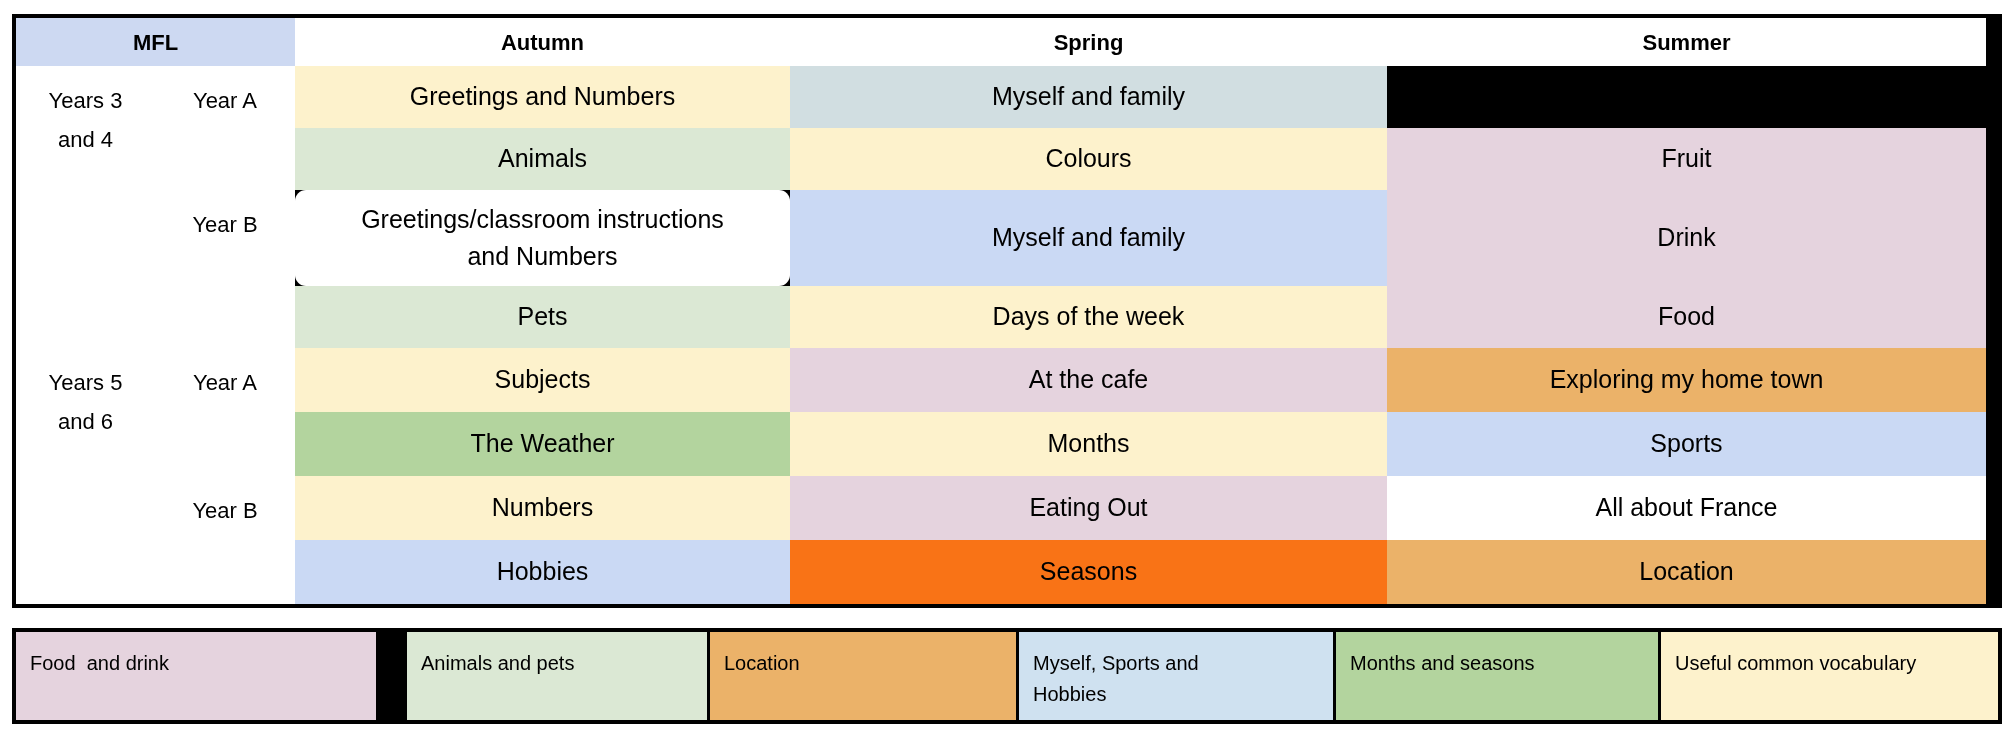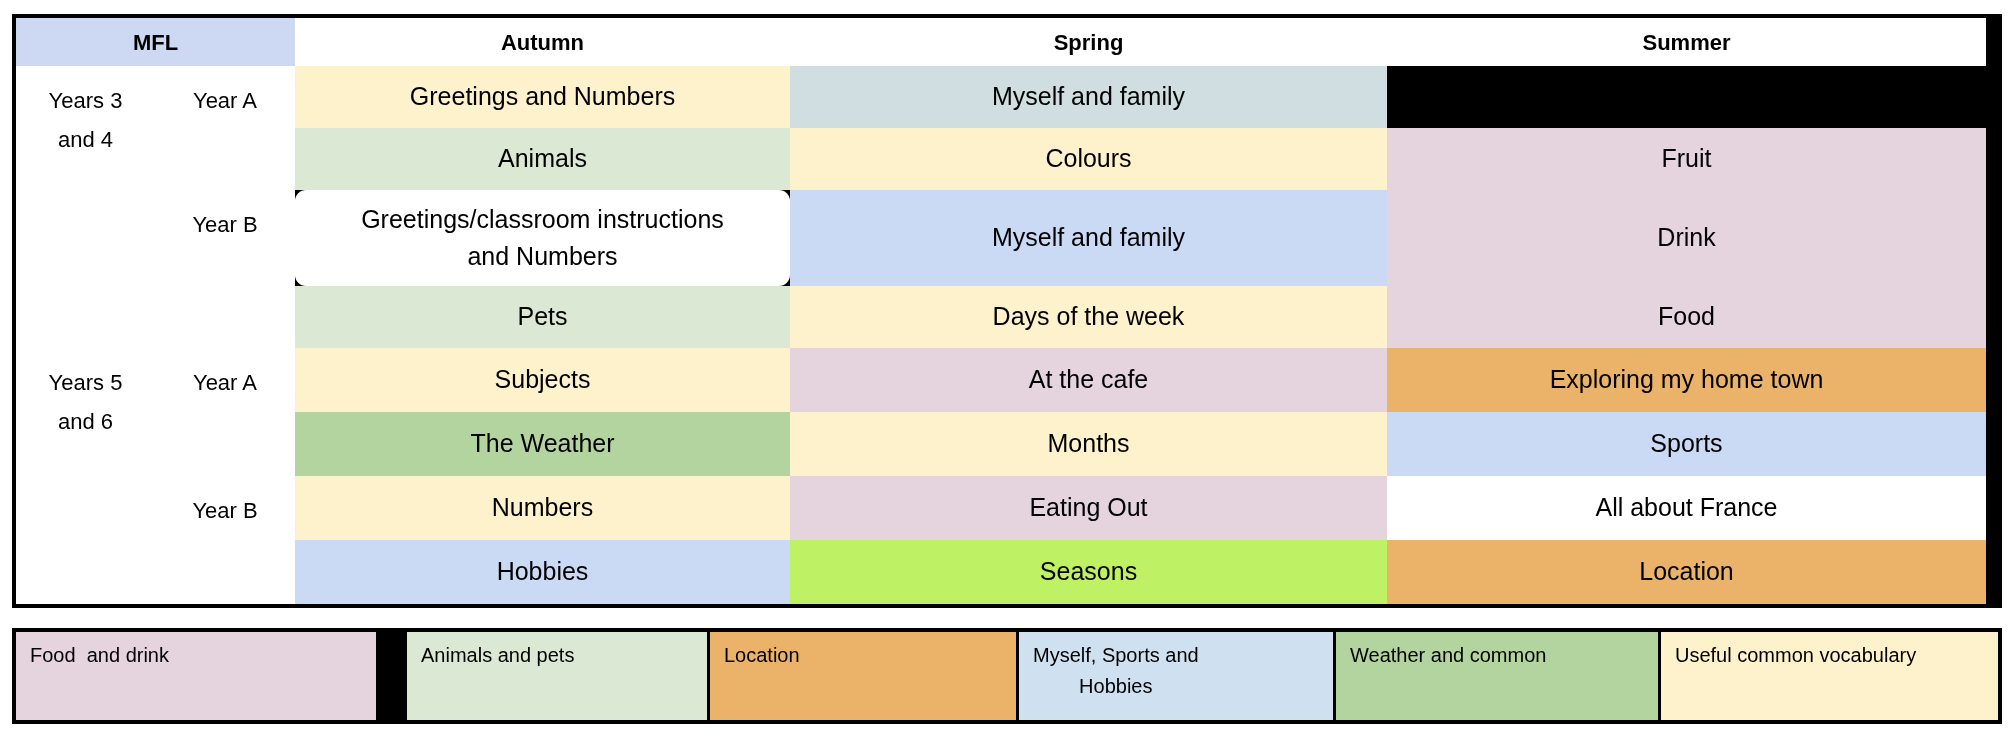--- a/index.html
+++ b/index.html
@@ -48,22 +48,22 @@
     grid-auto-rows: 88px;
     gap: 3px;
     padding: 4px;
     background: #000000;
     width: 1990px;
     margin-top: 20px;
   }
   .legend .cell {
     align-items: flex-start;
     justify-content: flex-start;
-    text-align: center;
-    padding: 8px 12px 2px 14px;
+    text-align: left;
+    padding: 16px 12px 2px 14px;
     font-size: 20px;
     line-height: 1.55;
     white-space: pre-wrap;
   }
 </style>
 </head>
 <body>
 
 <div class="page">
 
@@ -105,27 +105,27 @@
 
     <div class="cell" style="grid-area: 7 / 3 / 8 / 4; background-color: rgb(179, 212, 158);">The Weather</div>
     <div class="cell" style="grid-area: 7 / 4 / 8 / 5; background-color: rgb(253, 242, 204); text-align: right;">Months</div>
     <div class="cell" style="grid-area: 7 / 5 / 8 / 6; background-color: rgb(202, 217, 244);">Sports</div>
 
     <div class="cell" style="grid-area: 8 / 3 / 9 / 4; background-color: rgb(253, 242, 204);">Numbers</div>
     <div class="cell" style="grid-area: 8 / 4 / 9 / 5; background-color: rgb(229, 211, 222);">Eating Out</div>
     <div class="cell" style="grid-area: 8 / 5 / 9 / 6; background-color: rgb(255, 255, 255);">All about France</div>
 
     <div class="cell" style="grid-area: 9 / 3 / 10 / 4; background-color: rgb(202, 217, 244);">Hobbies</div>
-    <div class="cell" style="grid-area: 9 / 4 / 10 / 5; background-color: #bef264;">Seasons</div>
+    <div class="cell" style="grid-area: 9 / 4 / 10 / 5; background-color: #f97316;">Seasons</div>
     <div class="cell" style="grid-area: 9 / 5 / 10 / 6; background-color: rgb(235, 178, 105);">Location</div>
   </div>
 
   <div class="legend">
     <div class="cell" style="background-color: rgb(229, 211, 222);">Food  and drink</div>
     <div class="cell" style="background-color: rgb(219, 232, 212); margin-left: 28px;">Animals and pets</div>
     <div class="cell" style="background-color: rgb(235, 178, 105);">Location</div>
     <div class="cell" style="background-color: rgb(207, 225, 240);">Myself, Sports and
 Hobbies</div>
-    <div class="cell" style="background-color: rgb(179, 212, 158);">Weather and common</div>
+    <div class="cell" style="background-color: rgb(179, 212, 158);">Months and seasons</div>
     <div class="cell" style="background-color: rgb(253, 242, 204);">Useful common vocabulary</div>
   </div>
 
 </div>
 
 </body></html>

